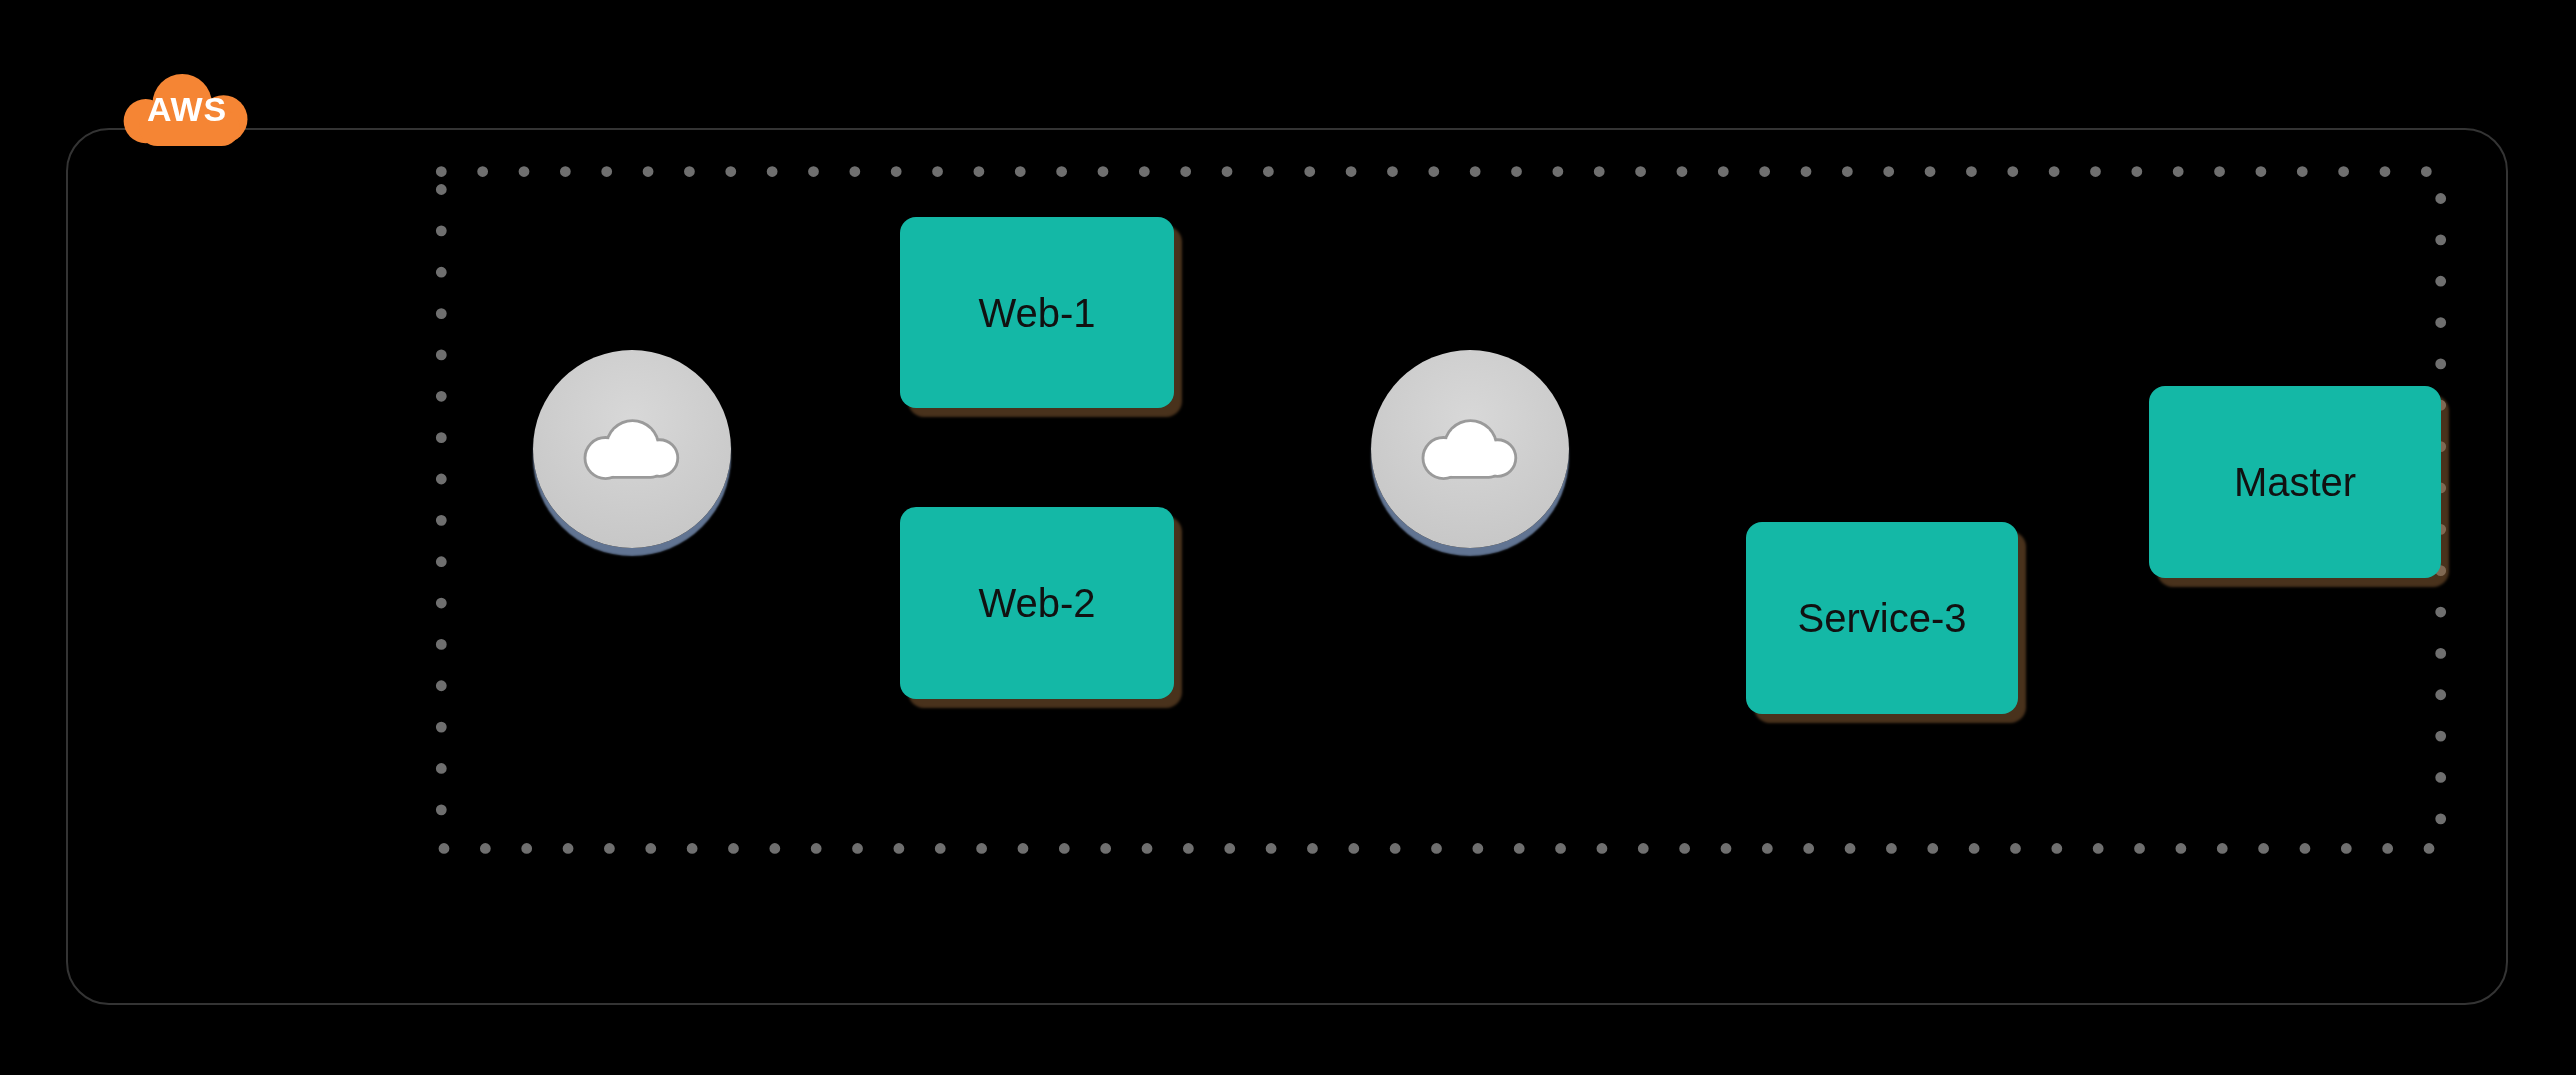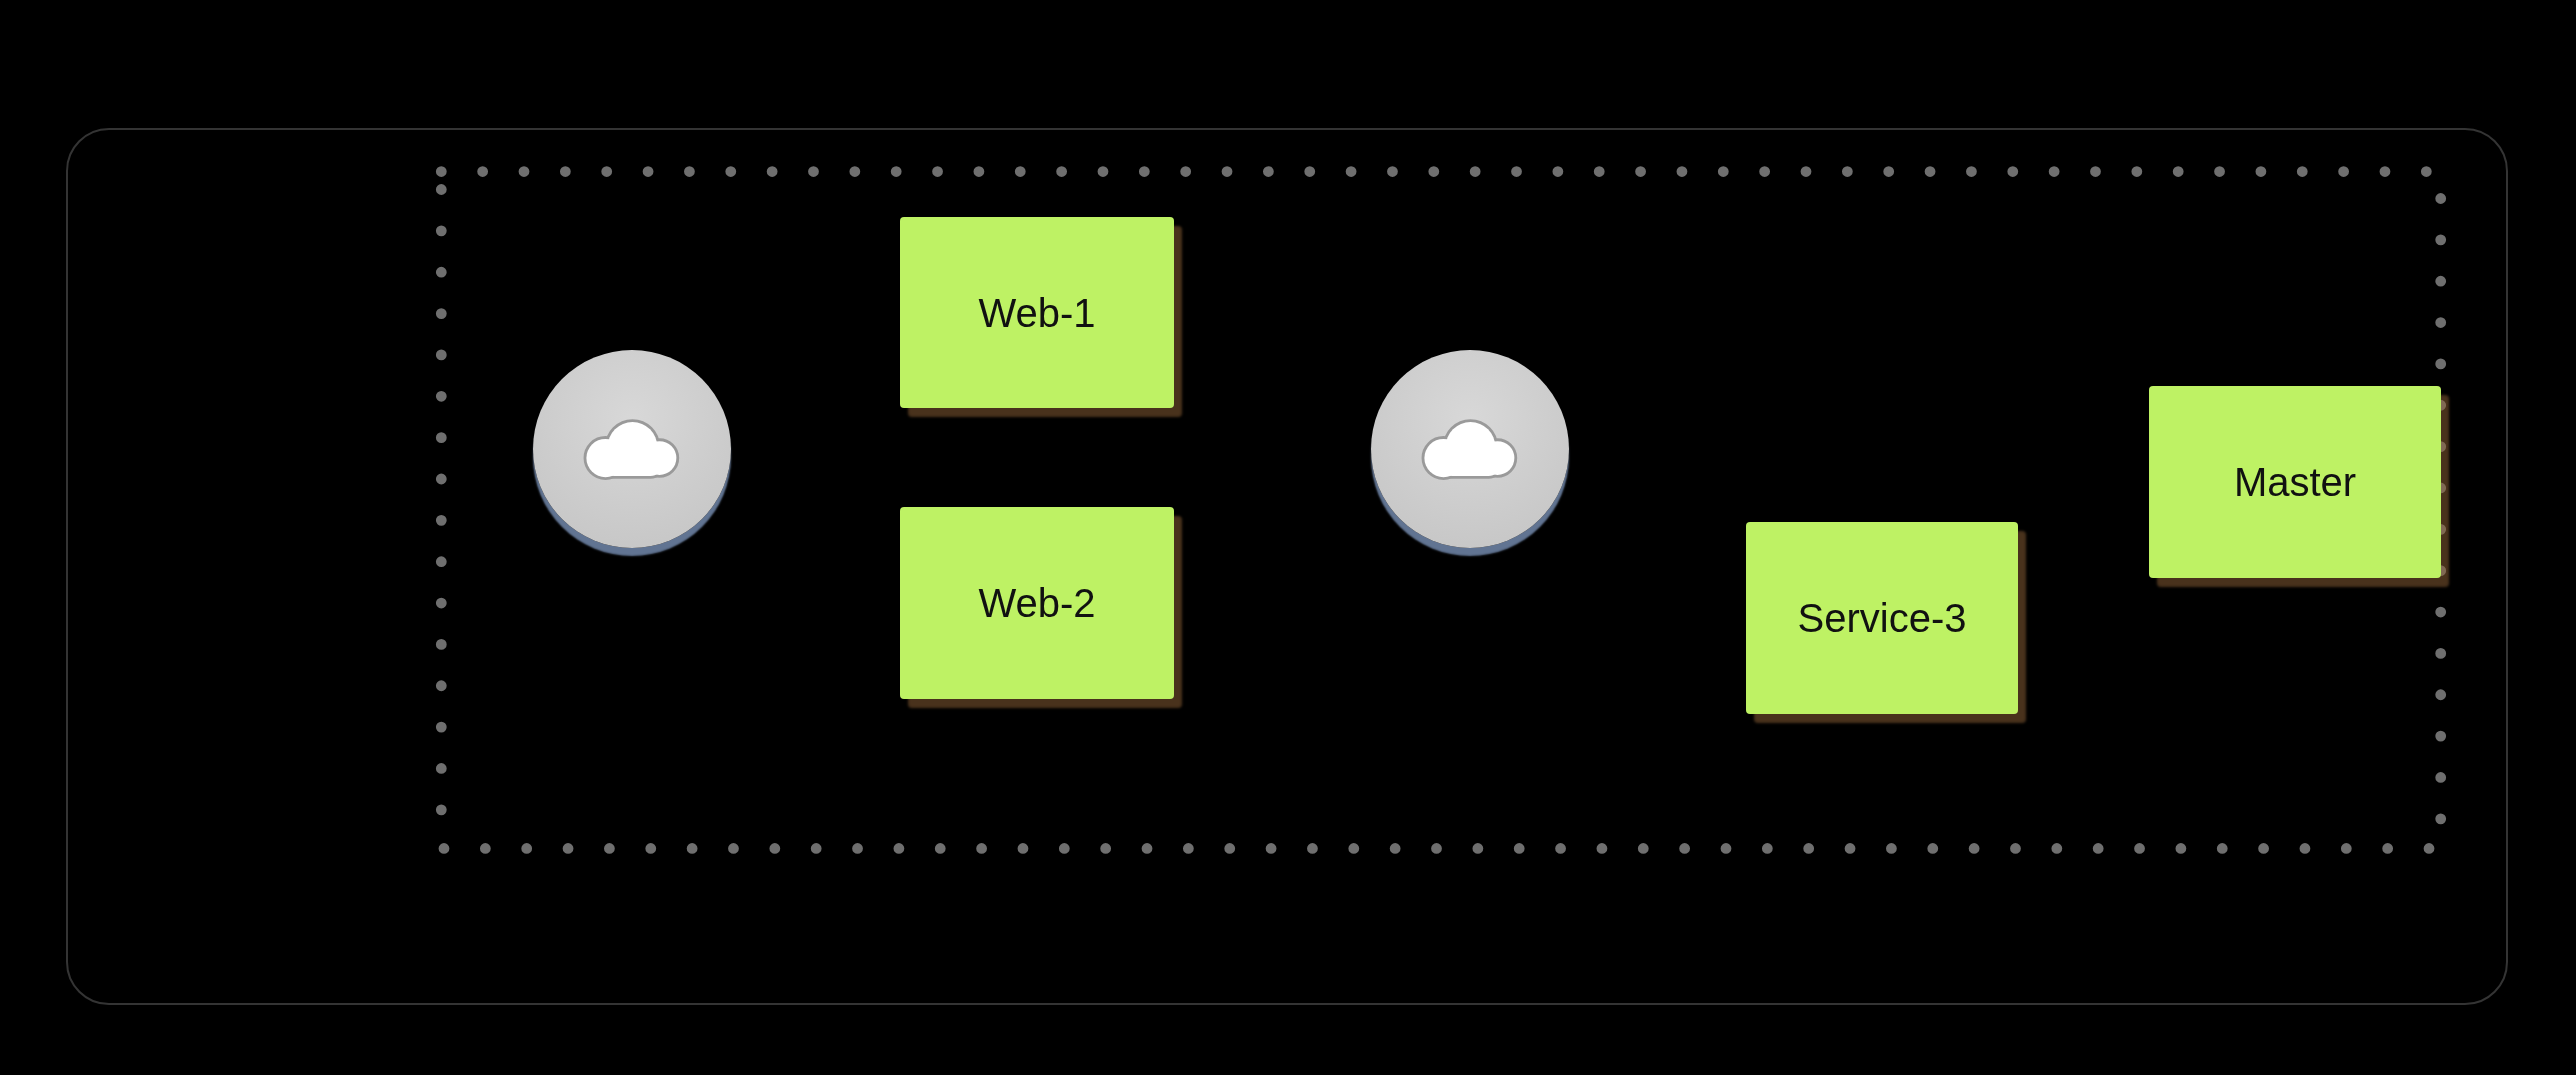--- a/index.html
+++ b/index.html
@@ -38,22 +38,22 @@
     left:0; top:27px;
     width:100%;
     text-align:center;
     color:#ffffff;
     font-weight:bold;
     font-size:34px;
     letter-spacing:0.9px;
   }
   .node{
     position:absolute;
-    background:#bef264;
-    border-radius:4px;
+    background:#14b8a6;
+    border-radius:16px;
     box-shadow:8px 9px 2.7px rgba(145,100,55,0.5);
     display:flex;
     align-items:center;
     justify-content:center;
     text-align:center;
     color:#111111;
     font-size:40px;
     line-height:1.25;
     box-sizing:border-box;
     padding:9px;
@@ -82,20 +82,31 @@
 <body>
 
 <div class="canvas">
 
   <div class="outer-boundary"></div>
 
   <svg class="dotted-region" width="2012" height="690" viewBox="0 0 2238 767">
     <rect x="7" y="7" width="2224" height="753" fill="none" stroke="#6F6F6F" stroke-width="12" stroke-dasharray="0 46" stroke-linecap="round"></rect>
   </svg>
 
+  <div class="aws-badge">
+    <svg viewBox="0 0 150 100">
+      <g fill="#F58534">
+        <circle cx="32" cy="60" r="23"></circle>
+        <circle cx="70" cy="42" r="31"></circle>
+        <circle cx="113" cy="58" r="25"></circle>
+        <rect x="25" y="48" width="105" height="38" rx="19"></rect>
+      </g>
+    </svg>
+    <div class="aws-badge-label">AWS</div>
+  </div>
 
 
   <div class="cloud-circle cloud-circle-1">
     <svg viewBox="0 0 120 80">
       <g stroke="#9A9A9A" stroke-width="5" fill="#FFFFFF">
         <circle cx="36" cy="48" r="17"></circle>
         <circle cx="60" cy="38" r="22"></circle>
         <circle cx="84" cy="48" r="15"></circle>
         <rect x="34" y="44" width="52" height="20" rx="10"></rect>
       </g>

